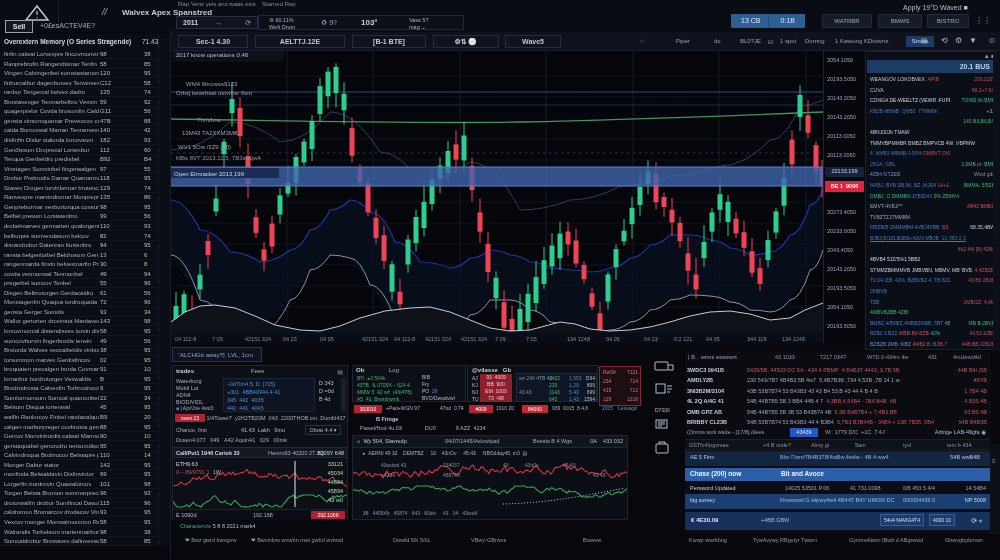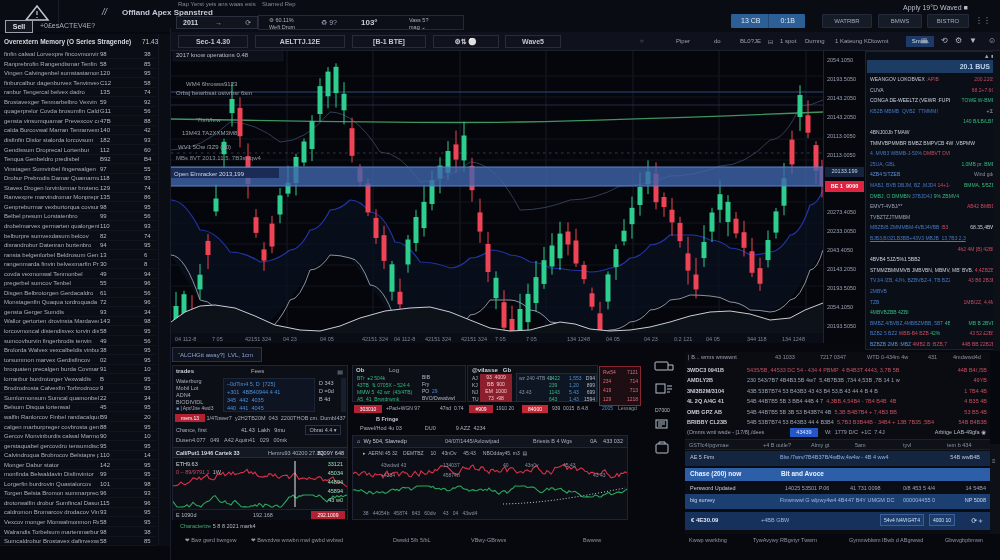--- a/index.html
+++ b/index.html
@@ -5,21 +5,21 @@
 .abs{position:absolute;}
 svg{display:block;}
 </style></head><body>
 <div class="abs" style="left:0;top:0;width:1000px;height:32px;background:#0a0c13;">
 <svg class="abs" style="left:24px;top:4px;" width="26" height="18" viewBox="0 0 26 18">
       <path d="M13 2 L24 16 L2 16 Z" fill="none" stroke="#c0c6d2" stroke-width="1.5"></path>
       <path d="M13 7 L13 11 M13 13 L13 14" stroke="#c0c6d2" stroke-width="1.2"></path>
     </svg>
 <div class="abs" style="left:58px;top:0;width:1px;height:28px;background:#1a1f2b;"></div>
 <div class="abs" style="left:102px;top:7px;font-size:9px;color:#aeb4c2;font-style:italic;">//</div>
-<div class="abs" style="left:122px;top:8px;font-size:8px;font-weight:bold;color:#c2c8d4;">Offland Apex Spanstred</div>
+<div class="abs" style="left:122px;top:8px;font-size:8px;font-weight:bold;color:#c2c8d4;">Walvex Apex Spanstred</div>
 <div class="abs" style="left:178px;top:1px;font-size:6px;color:#848a9a;">Rap Yerst yeis ans waas esis</div>
 <div class="abs" style="left:262px;top:1px;font-size:6px;color:#848a9a;">Starned Rep</div>
 <div class="abs" style="left:903px;top:4px;font-size:7px;color:#b9bfcc;">Apply 19°D Waved ■</div>
 <div class="abs" style="left:176px;top:16px;width:82px;height:13px;border:1px solid #2a3040;background:#11141d;font-size:7px;color:#d0d5e0;">
       <span style="position:absolute;left:6px;top:2px;font-weight:bold;">2011</span>
       <span style="position:absolute;left:38px;top:2px;color:#9aa1b0;">→</span>
       <span style="position:absolute;right:6px;top:2px;color:#9aa1b0;">⟳</span>
     </div>
 <div class="abs" style="left:258px;top:15px;width:206px;height:15px;border:1px solid #232939;background:#0d0f18;">
       <span style="position:absolute;left:10px;top:1px;font-size:5.5px;color:#aab0be;line-height:6.5px;">⚙ 60.11%<br>Weft Drum</span>

